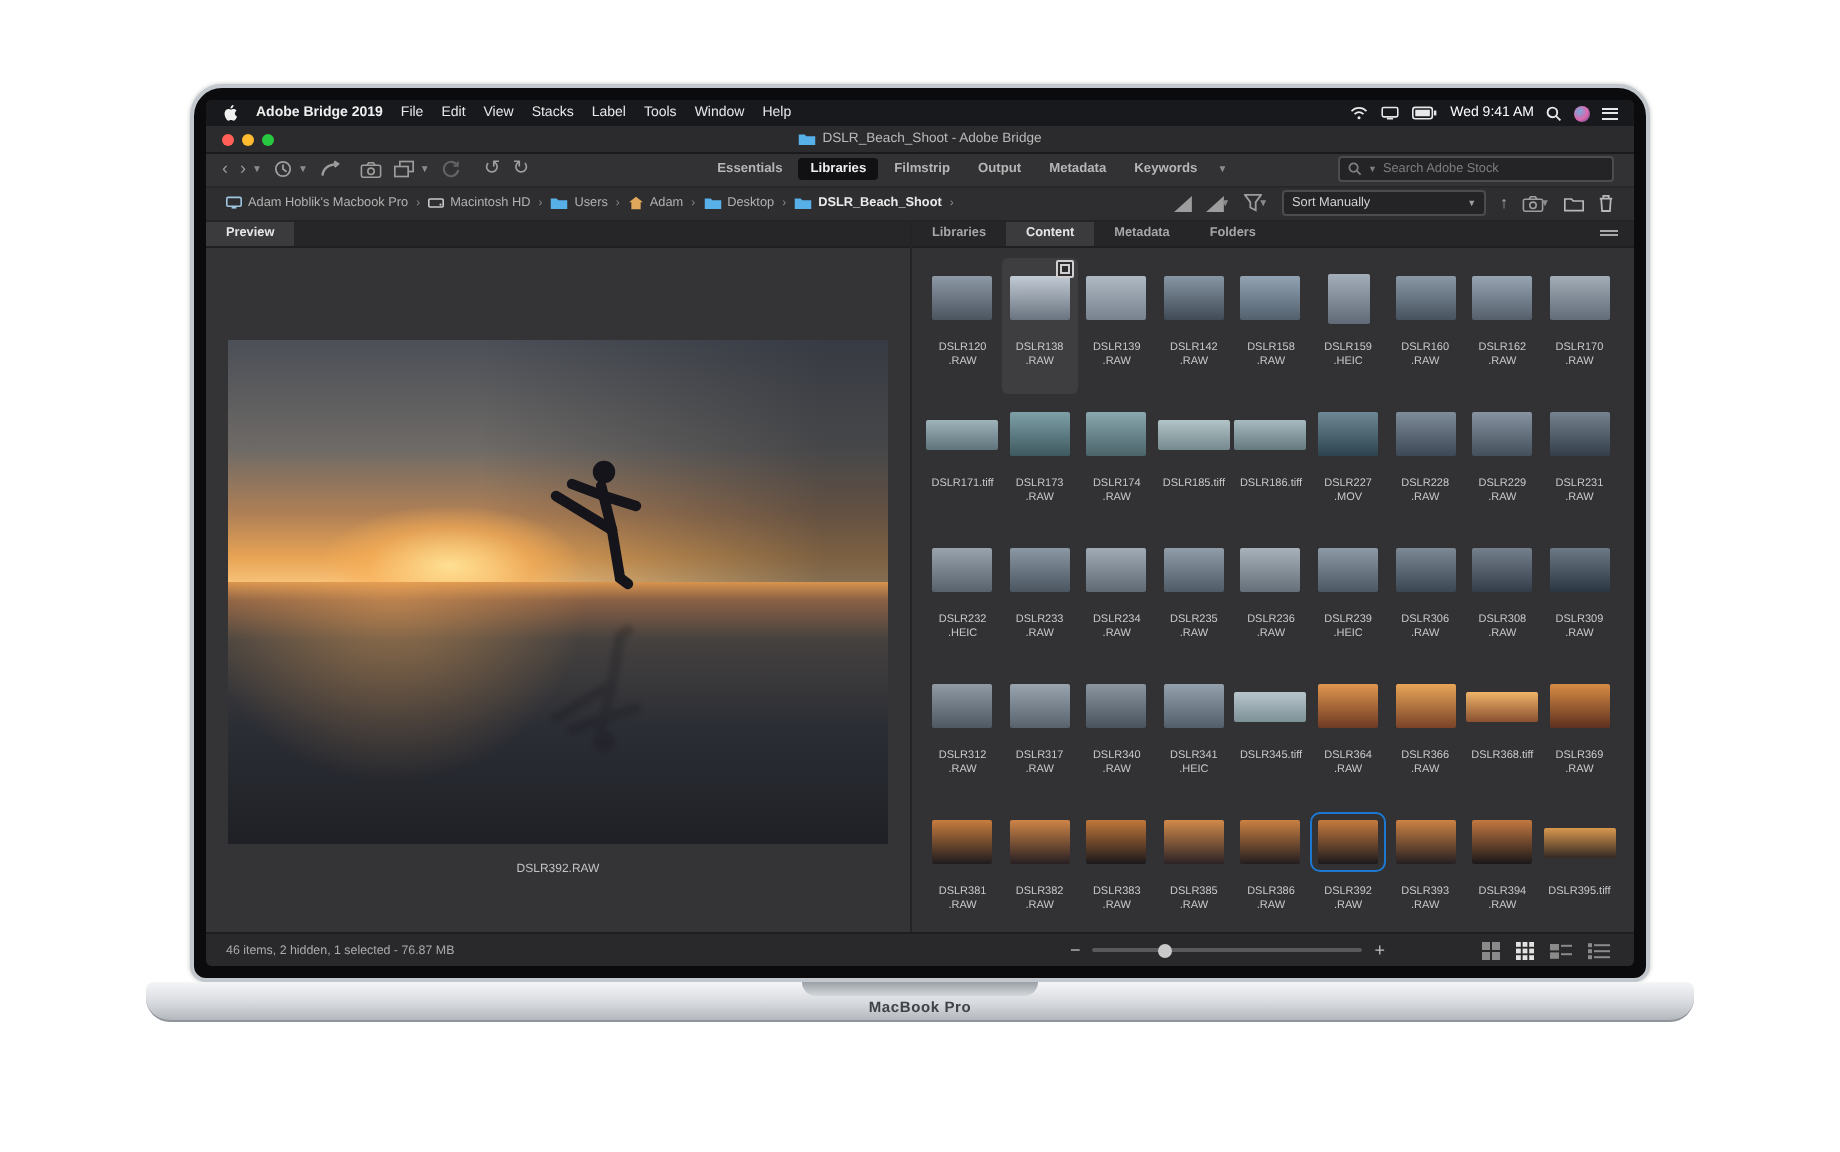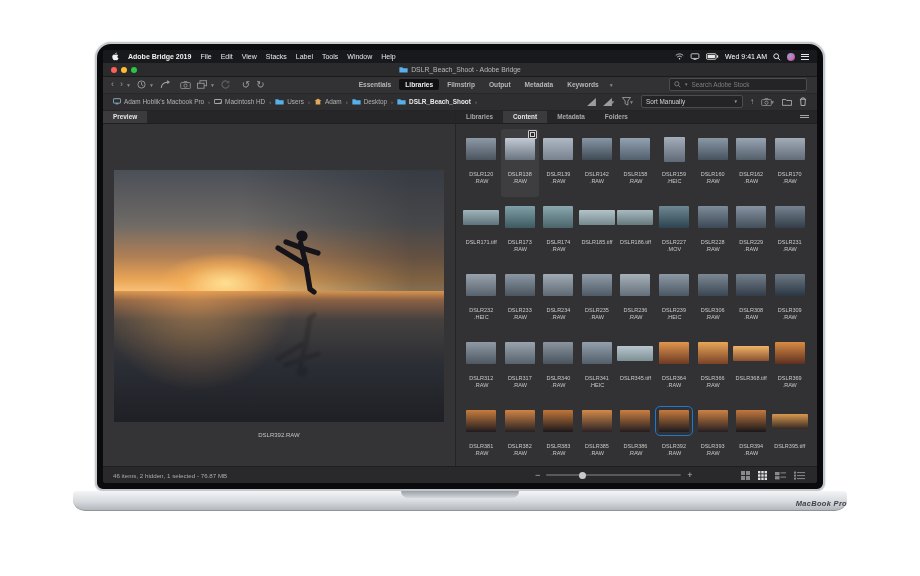--- a/index.html
+++ b/index.html
@@ -8,22 +8,22 @@
   
   .screen{position:absolute;left:95px;top:42px;width:730px;height:449px;box-sizing:border-box;
           background:#0b0b0d;border:2px solid #c3c8ce;border-radius:16px 16px 8px 8px;
           padding:6px;box-shadow:0 0 2px rgba(0,0,0,.25);}
   .display{position:relative;width:100%;height:100%;background:#2e2e30;border-radius:3px;overflow:hidden;}
   .deck{position:absolute;left:73px;top:491px;width:774px;height:19px;
         background:linear-gradient(#f4f5f7,#d7dade 55%,#b4b8bd);border-radius:4px 4px 12px 12px;
         border-bottom:1px solid #8f949a;}
   .notch{position:absolute;left:50%;top:0;transform:translateX(-50%);width:118px;height:7px;
          background:linear-gradient(#9aa0a6,#d4d7db);border-radius:0 0 9px 9px;}
-  .brand{position:absolute;left:0;right:0;bottom:2px;text-align:right;font-size:7.5px;
-         color:#3f4247;font-weight:bold;letter-spacing:.3px;font-style:italic;}
+  .brand{position:absolute;left:0;right:0;bottom:2px;text-align:center;font-size:7.5px;
+         color:#3f4247;font-weight:bold;letter-spacing:.3px;}
   
   .menubar{position:absolute;left:0;top:0;right:0;height:13px;background:#17191d;color:#f0f0f0;
            display:flex;align-items:center;padding:0 8px;font-size:7px;gap:9px;z-index:5;}
   .menubar .app{font-weight:bold;}
   .menubar .mitem{color:#e8e8e8;}
   .mb-right{margin-left:auto;display:flex;align-items:center;gap:6px;}
   .time{font-size:7px;color:#fff;}
   .siri{width:8px;height:8px;border-radius:50%;background:radial-gradient(circle at 35% 35%,#7ad,#d6a 55%,#348);}
   .hlines span{display:block;width:8px;height:1px;background:#e8e8e8;margin:1.5px 0;}
   

